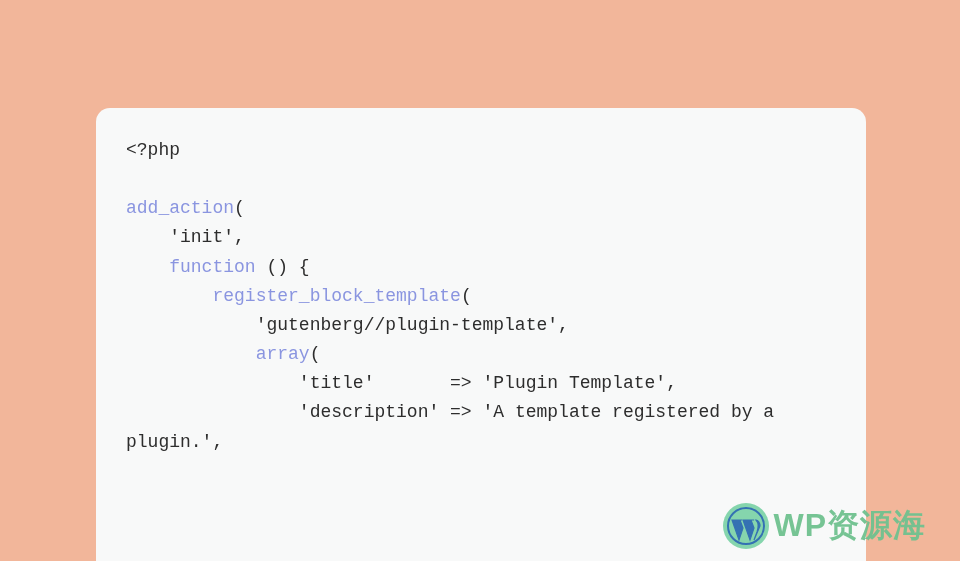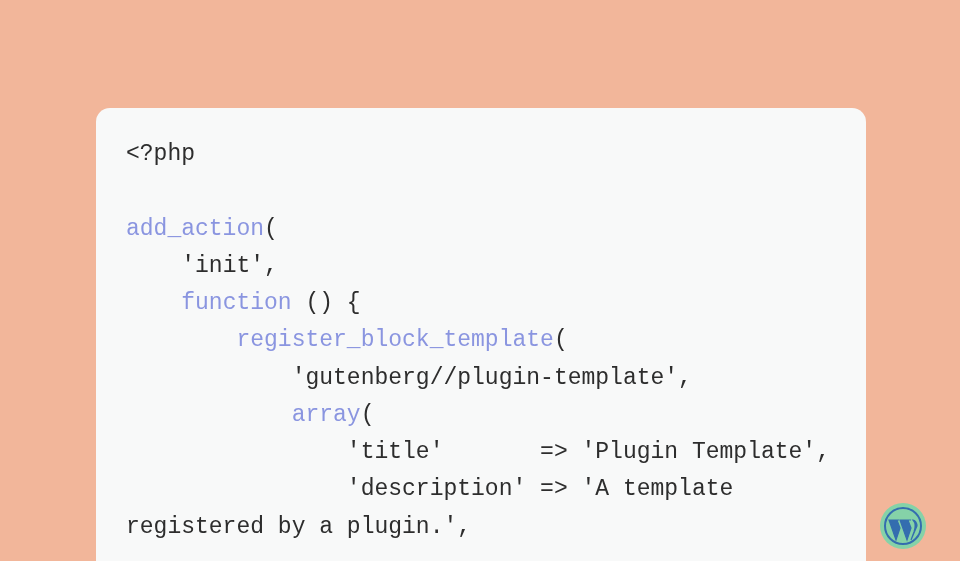--- a/index.html
+++ b/index.html
@@ -18,21 +18,21 @@
     top: 108px;
     width: 770px;
     height: 460px;
     background: #f8f9f9;
     border-radius: 14px 14px 0 0;
     padding: 28px 30px;
     overflow: hidden;
   }
   pre {
     font-family: inherit;
-    font-size: 23px;
+    font-size: 18px;
     line-height: 1.62;
     color: #2d2d2d;
     white-space: pre-wrap;
     word-wrap: break-word;
   }
   .fn { color: #8a95e0; }
   .kw { color: #8a95e0; }
   .str { color: #2d2d2d; }
   .pn { color: #2d2d2d; }
 
@@ -81,13 +81,14 @@
                 <span class="str">'description'</span><span class="pn"> =&gt; </span><span class="str">'A template registered by a plugin.'</span><span class="pn">,</span></pre>
 </div>
 
 <div class="watermark">
   <div class="wp-logo">
     <svg width="40" height="40" viewBox="0 0 40 40">
       <circle cx="20" cy="20" r="18" fill="none" stroke="#2a6ab0" stroke-width="2"></circle>
       <path d="M 6 14 L 13 34 L 17 22 L 14 14 Z M 17 14 L 24 34 L 28 22 L 25 14 Z M 30 14 C 32 16 33 20 31 26 L 28 34 L 34 20 C 34 17 32 14 30 14 Z M 6 14 L 16 14 M 18 14 L 28 14" fill="#2a6ab0" stroke="#2a6ab0" stroke-width="1.2"></path>
     </svg>
   </div>
+  <span class="wm-text">WP资源海</span>
 </div>
 
 </body></html>

